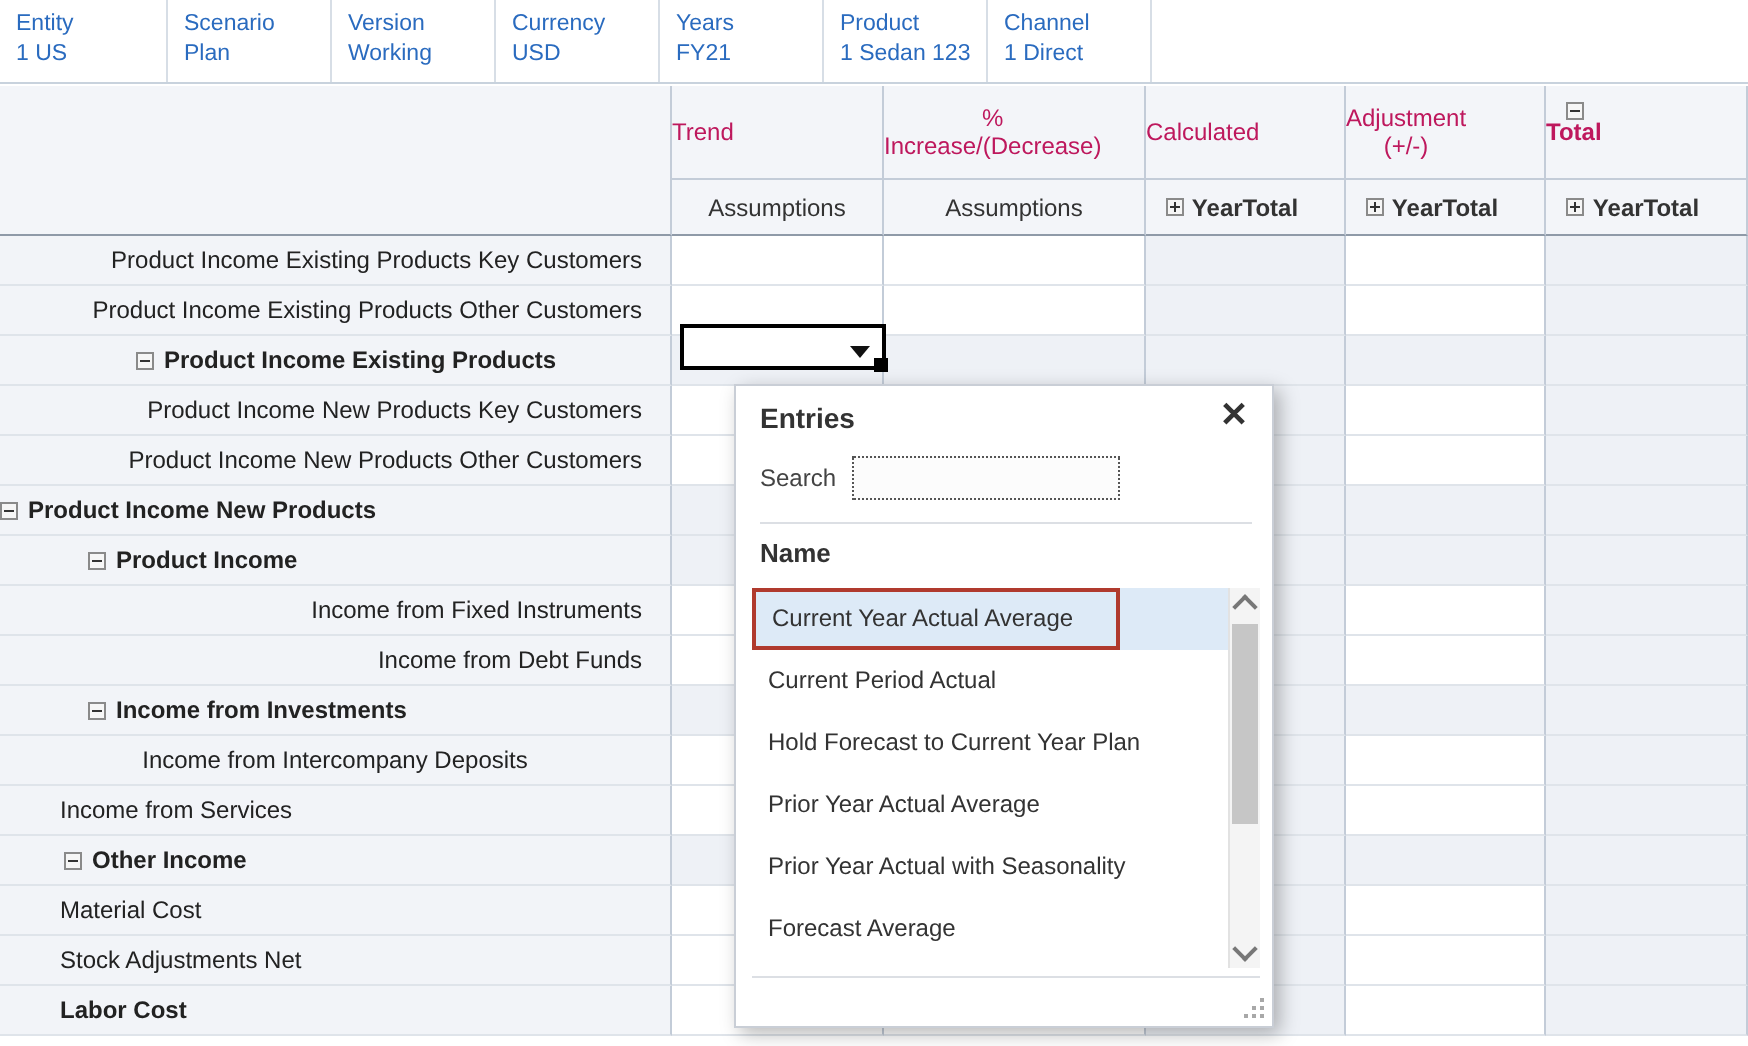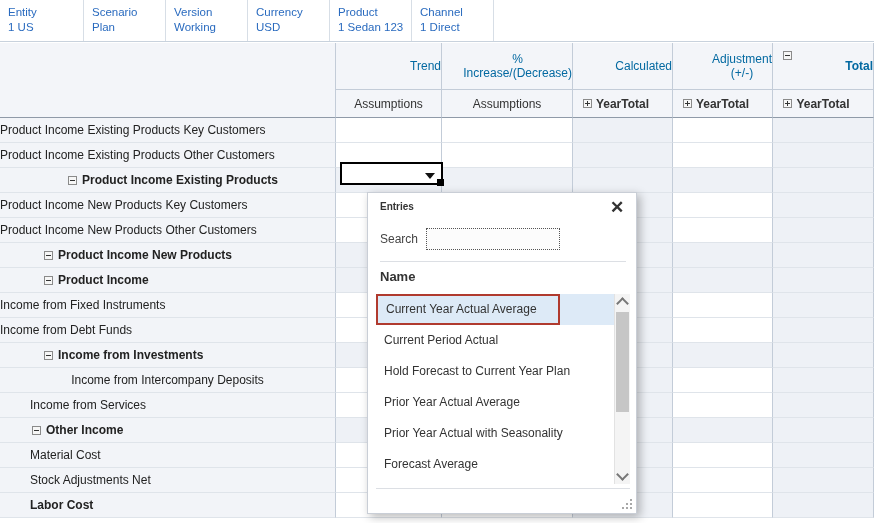--- a/index.html
+++ b/index.html
@@ -66,24 +66,24 @@
   .hdr-top {
     position: absolute;
     top: 0;
     height: 47px;
     background: #f3f5f9;
     border-right: 1px solid #c3ccd8;
     border-bottom: 1px solid #c3ccd8;
     box-sizing: border-box;
     display: flex;
     align-items: center;
-    justify-content: flex-end;
+    justify-content: flex-start;
     text-align: center;
     font-size: 12px;
-    color: #0369a1;
+    color: #be185d;
     line-height: 14px;
   }
   .hdr-sub {
     position: absolute;
     top: 47px;
     height: 28px;
     background: #f3f5f9;
     border-right: 1px solid #c3ccd8;
     border-bottom: 1px solid #8f9aa8;
     box-sizing: border-box;
@@ -128,20 +128,21 @@
   .rowhdr {
     position: absolute;
     left: 0; top: 0;
     width: 336px; height: 25px;
     box-sizing: border-box;
     background: #f2f4f8;
     border-right: 1px solid #c3ccd8;
     border-bottom: 1px solid #dfe4ea;
     display: flex;
     align-items: center;
+    justify-content: flex-end;
     padding-right: 14px;
     font-size: 12px;
     color: #222222;
     white-space: nowrap;
   }
   .rowhdr.parent { font-weight: bold; justify-content: flex-start; }
   .rowhdr .pm { margin-right: 5px; flex: 0 0 auto; }
   .cell {
     position: absolute;
     top: 0;
@@ -186,21 +187,21 @@
     width: 270px; height: 322px;
     background: #ffffff;
     border: 1px solid #c9ced6;
     box-shadow: 3px 3px 9px rgba(0,0,0,0.28);
     box-sizing: border-box;
     z-index: 100;
   }
   #dialog-title {
     position: absolute;
     left: 12px; top: 8px;
-    font-size: 10px;
+    font-size: 14px;
     font-weight: bold;
     color: #333333;
   }
   #dialog-close {
     position: absolute;
     right: 10px; top: 6px;
     width: 18px; height: 18px;
     font-size: 17px;
     font-weight: bold;
     color: #333333;
@@ -337,20 +338,24 @@
     </div>
     <div class="pov-item" style="width: 82px;">
       <div class="pov-dim">Version</div>
       <div class="pov-val">Working</div>
     </div>
     <div class="pov-item" style="width: 82px;">
       <div class="pov-dim">Currency</div>
       <div class="pov-val">USD</div>
     </div>
     <div class="pov-item" style="width: 82px;">
+      <div class="pov-dim">Years</div>
+      <div class="pov-val">FY21</div>
+    </div>
+    <div class="pov-item" style="width: 82px;">
       <div class="pov-dim">Product</div>
       <div class="pov-val">1 Sedan 123</div>
     </div>
     <div class="pov-item" style="width: 82px;">
       <div class="pov-dim">Channel</div>
       <div class="pov-val">1 Direct</div>
     </div>
   </div>
 
 <div id="grid">
@@ -443,21 +448,21 @@
         <div class="rowhdr">
           <span>Product Income New Products Other Customers</span>
         </div>
         <div class="cell editable" style="left: 336px; width: 106px;"></div>
         <div class="cell editable" style="left: 442px; width: 131px;"></div>
         <div class="cell" style="left: 573px; width: 100px;"></div>
         <div class="cell editable" style="left: 673px; width: 100px;"></div>
         <div class="cell" style="left: 773px; width: 101px;"></div>
       </div>
       <div class="row">
-        <div class="rowhdr parent" style="padding-left: 44px;">
+        <div class="rowhdr parent" style="">
           <span class="pm"></span>
           <span>Product Income New Products</span>
         </div>
         <div class="cell" style="left: 336px; width: 106px;"></div>
         <div class="cell" style="left: 442px; width: 131px;"></div>
         <div class="cell" style="left: 573px; width: 100px;"></div>
         <div class="cell" style="left: 673px; width: 100px;"></div>
         <div class="cell" style="left: 773px; width: 101px;"></div>
       </div>
       <div class="row">

